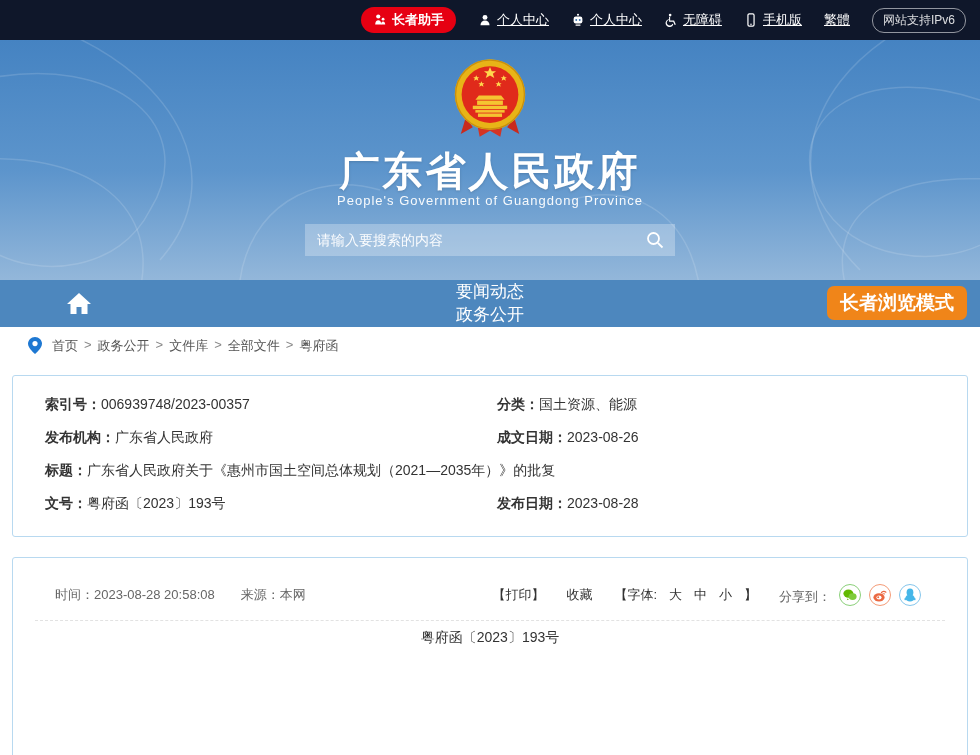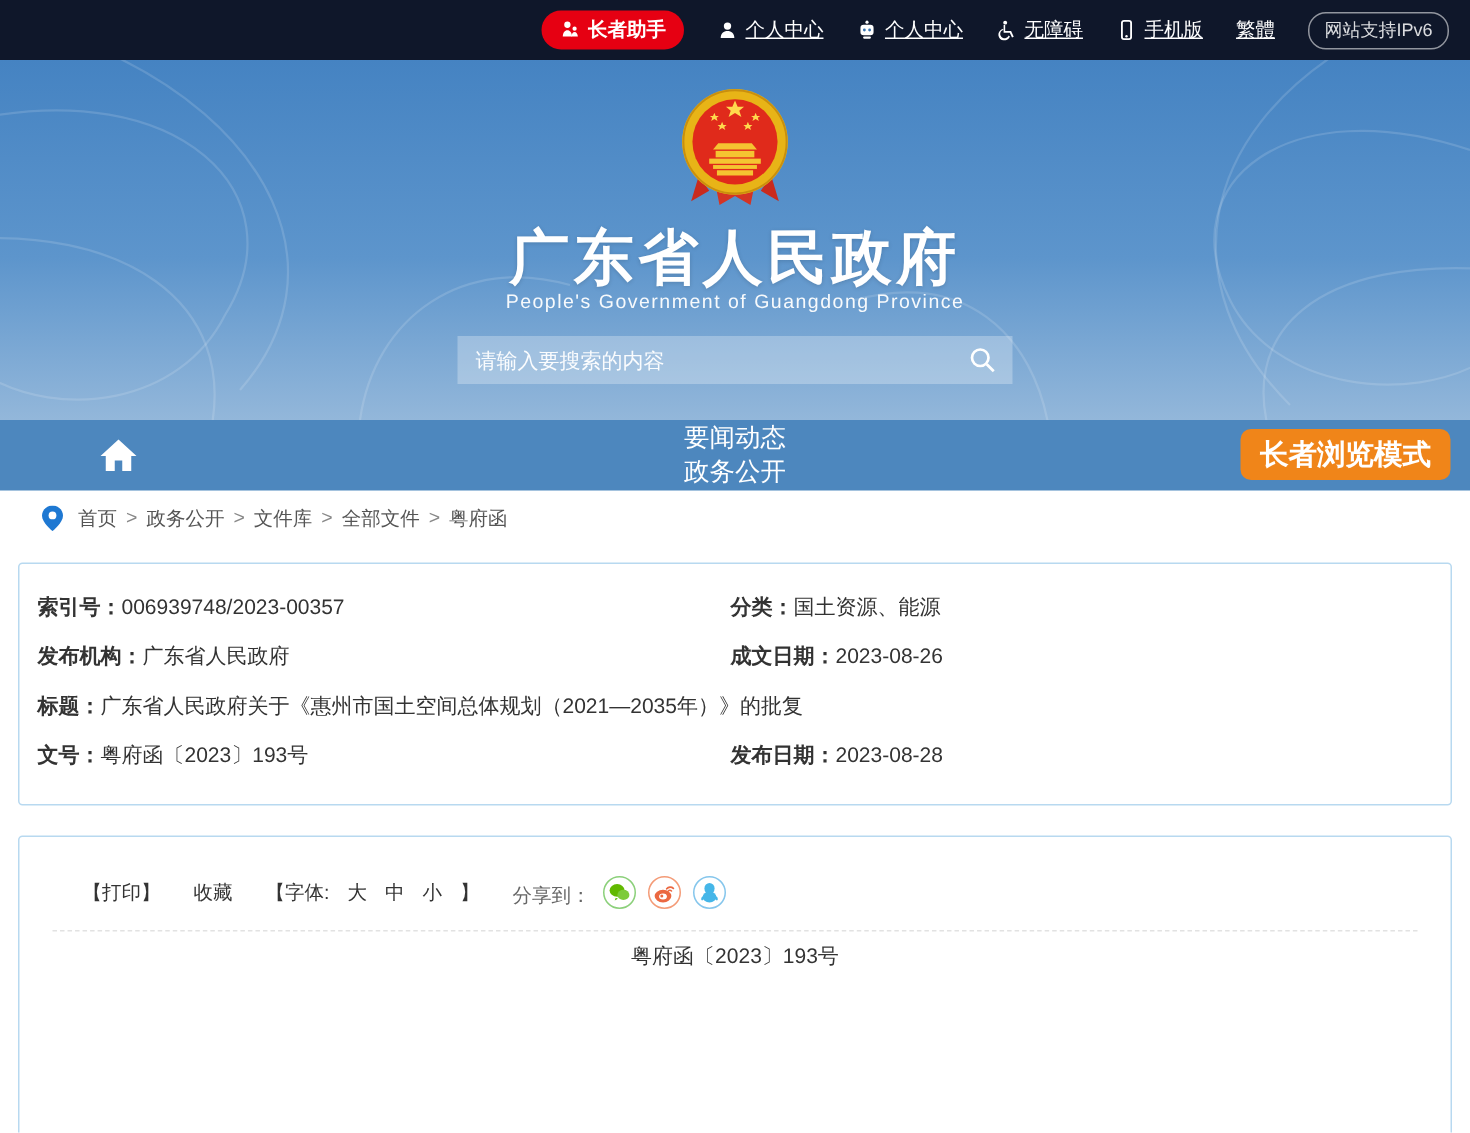--- a/index.html
+++ b/index.html
@@ -75,21 +75,21 @@
     position:absolute; top:337px; left:28px; display:flex; align-items:flex-start;
     gap:6px; font-size:13px; color:#555;
   }
   .pin-icon { width:14px; height:17px; margin-right:4px; }
   .crumb { cursor:pointer; }
   .crumb-sep { color:#888; }
   
   .infobox {
     position:absolute; top:375px; left:12px; width:956px; height:162px;
     border:1px solid #b8d9f0; border-radius:3px; background:#fff;
-    padding:21px 18px 0 12px; font-size:14px;
+    padding:21px 18px 0 32px; font-size:14px;
   }
   .info-row { display:flex; margin-bottom:18px; line-height:15px; }
   .info-cell { width:50%; display:flex; }
   .info-cell.full { width:100%; }
   .info-label { font-weight:bold; color:#333; white-space:nowrap; }
   .info-value { color:#333; }
   
   .articlebox {
     position:absolute; top:557px; left:12px; width:956px; height:260px;
     border:1px solid #b8d9f0; border-radius:3px; background:#fff;
@@ -293,20 +293,28 @@
     </div>
     <div class="info-cell">
       <span class="info-label">发布日期：</span>
       <span class="info-value">2023-08-28</span>
     </div>
   </div>
 </div>
 
 <div class="articlebox">
   <div class="meta-row">
+    <div class="meta-left">
+      <span>
+        <span>时间：</span><span>2023-08-28 20:58:08</span>
+      </span>
+      <span>
+        <span>来源：</span><span>本网</span>
+      </span>
+    </div>
     <div class="meta-right">
       <span class="tool">【打印】</span>
       <span class="tool">收藏</span>
       <span class="font-group">
         <span>【字体:</span>
         <span class="font-opt">大</span>
         <span class="font-opt">中</span>
         <span class="font-opt">小</span>
         <span>】</span>
       </span>

